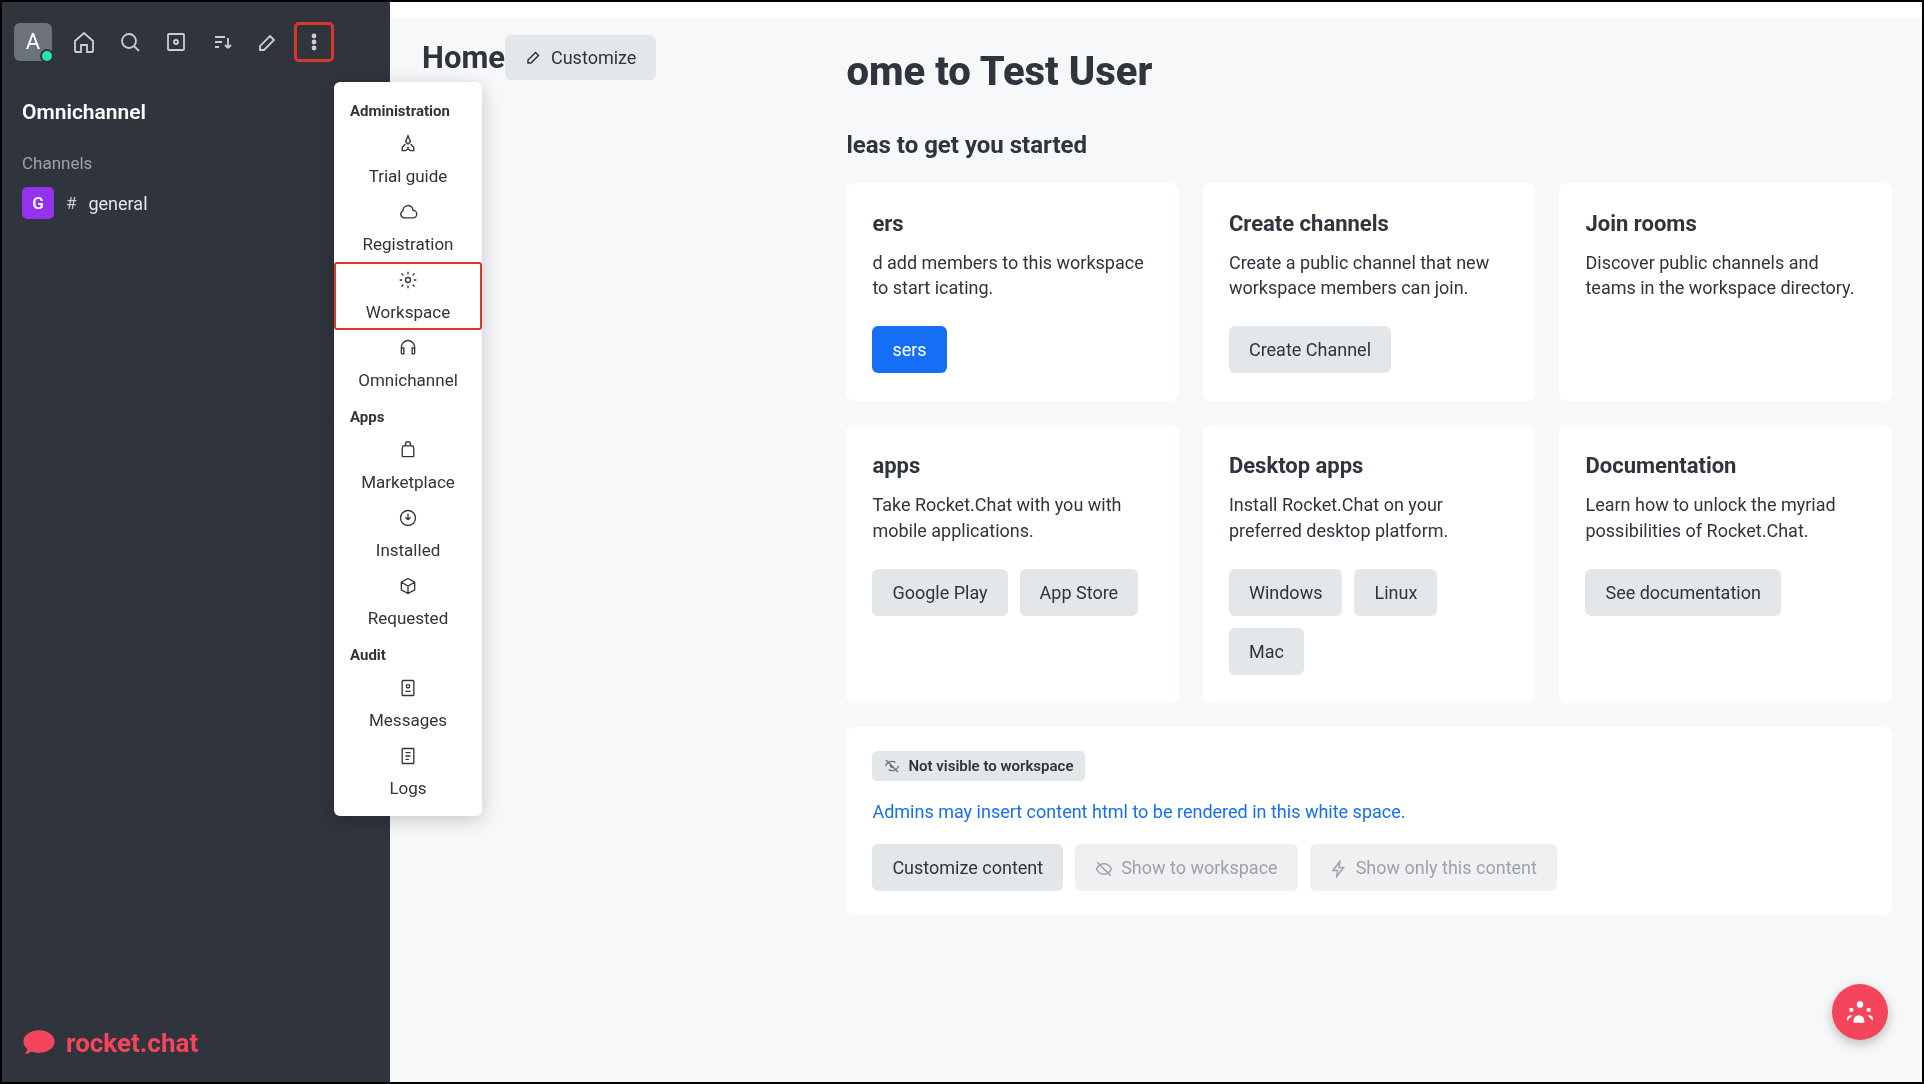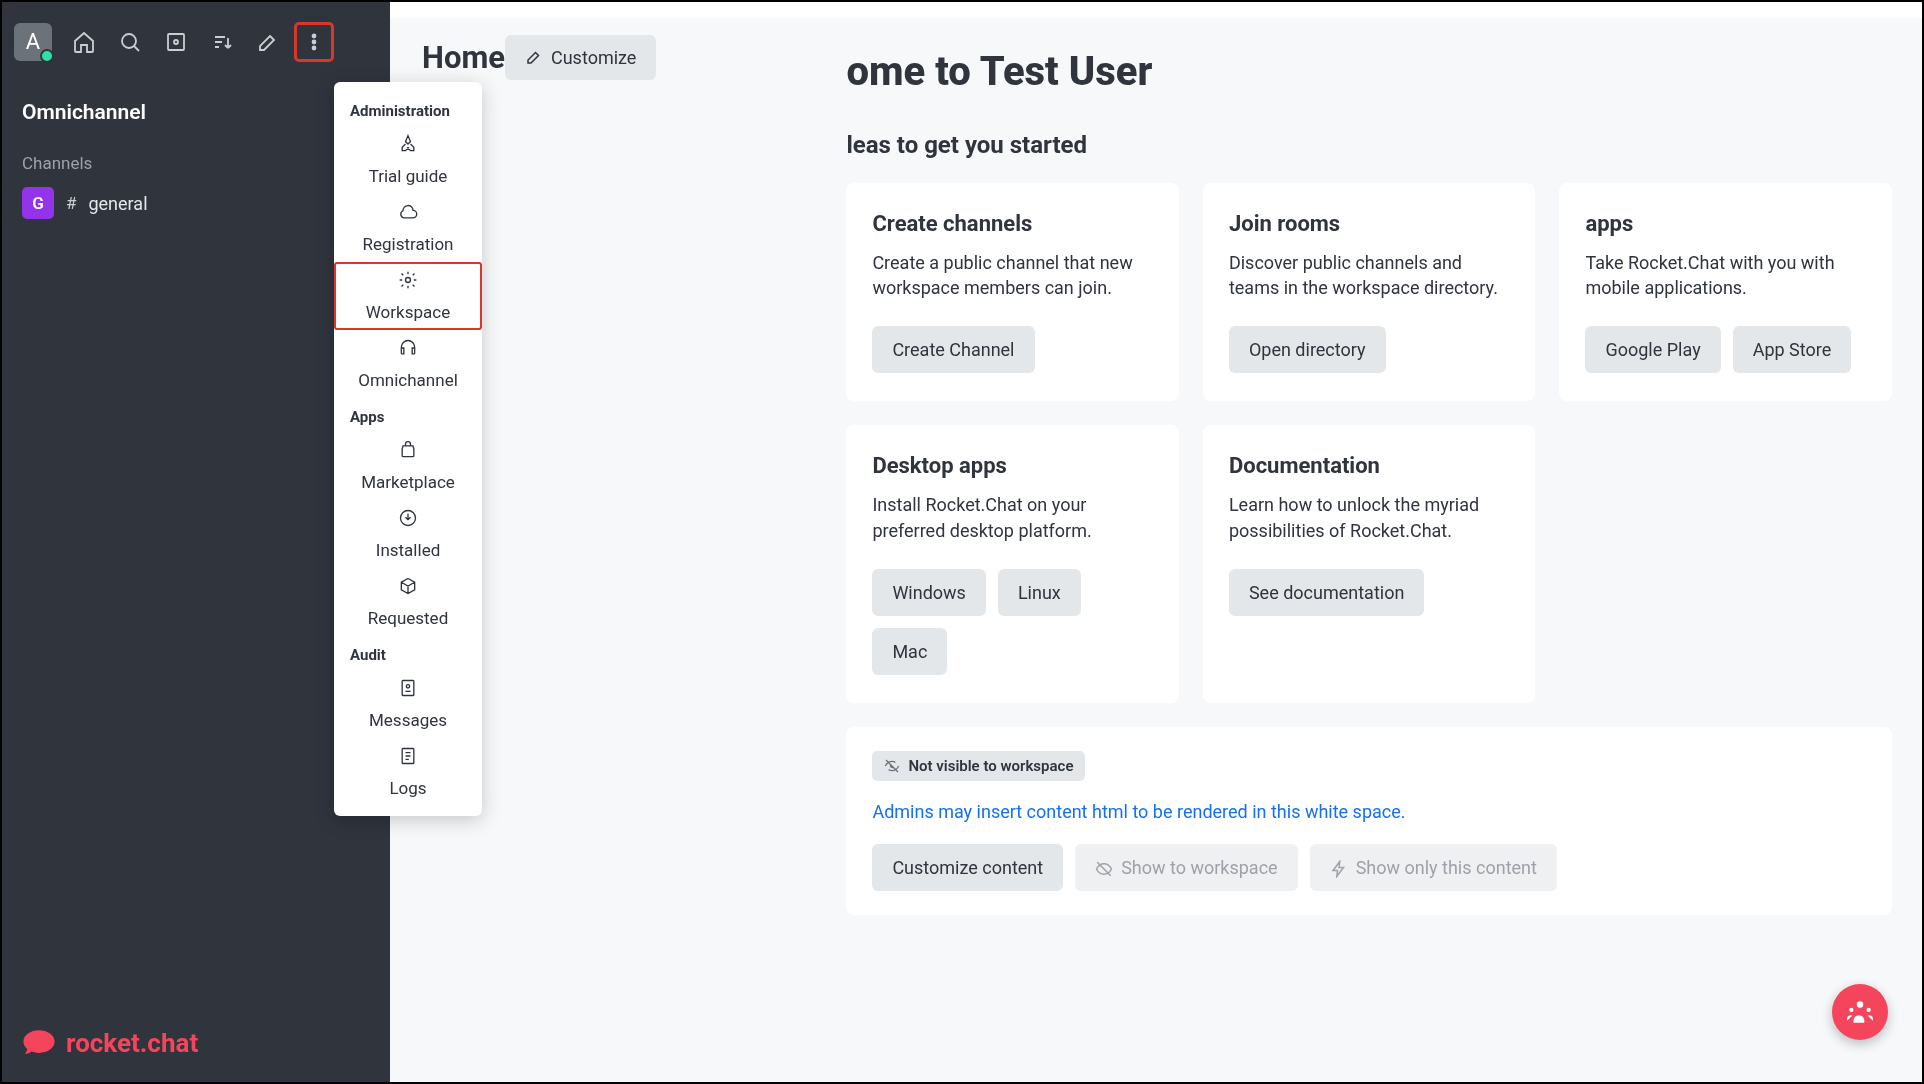--- a/index.html
+++ b/index.html
@@ -203,32 +203,36 @@
         <span>Customize</span>
       </button>
     </div>
 
     <div class="content">
       <div class="welcome">ome to Test User</div>
       <div class="subhead">leas to get you started</div>
 
       <div class="cards">
         <div class="card">
+          <h3>ers</h3>
+          <p>d add members to this workspace to start icating.</p>
+          <div class="btn-row">
+              <button class="btn primary">sers</button>
+            </div>
+        </div>
+        <div class="card">
           <h3>Create channels</h3>
           <p>Create a public channel that new workspace members can join.</p>
           <div class="btn-row">
               <button class="btn">Create Channel</button>
             </div>
         </div>
         <div class="card">
           <h3>Join rooms</h3>
           <p>Discover public channels and teams in the workspace directory.</p>
-          <div class="btn-row">
-              <button class="btn">Open directory</button>
-            </div>
         </div>
         <div class="card">
           <h3>apps</h3>
           <p>Take Rocket.Chat with you with mobile applications.</p>
           <div class="btn-row">
             <button class="btn">Google Play</button>
             <button class="btn">App Store</button>
           </div>
         </div>
         <div class="card">

